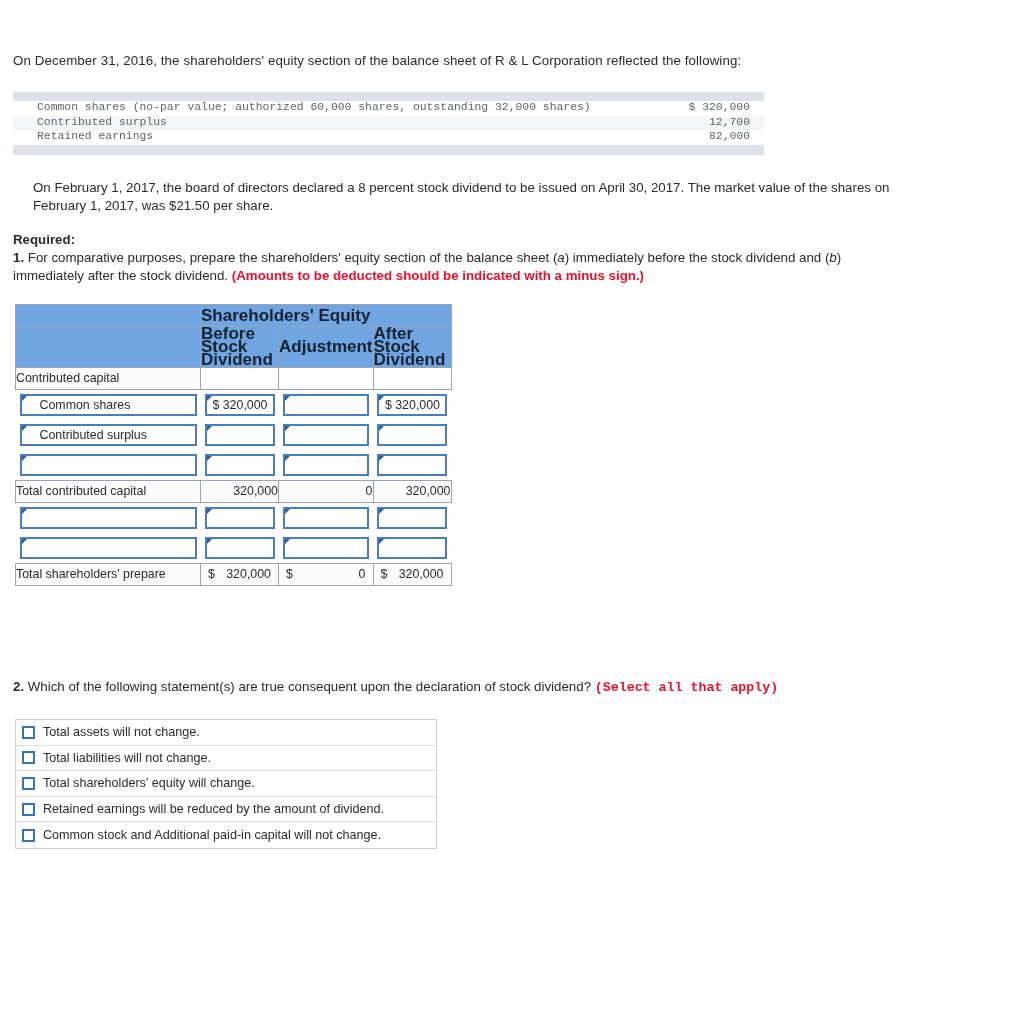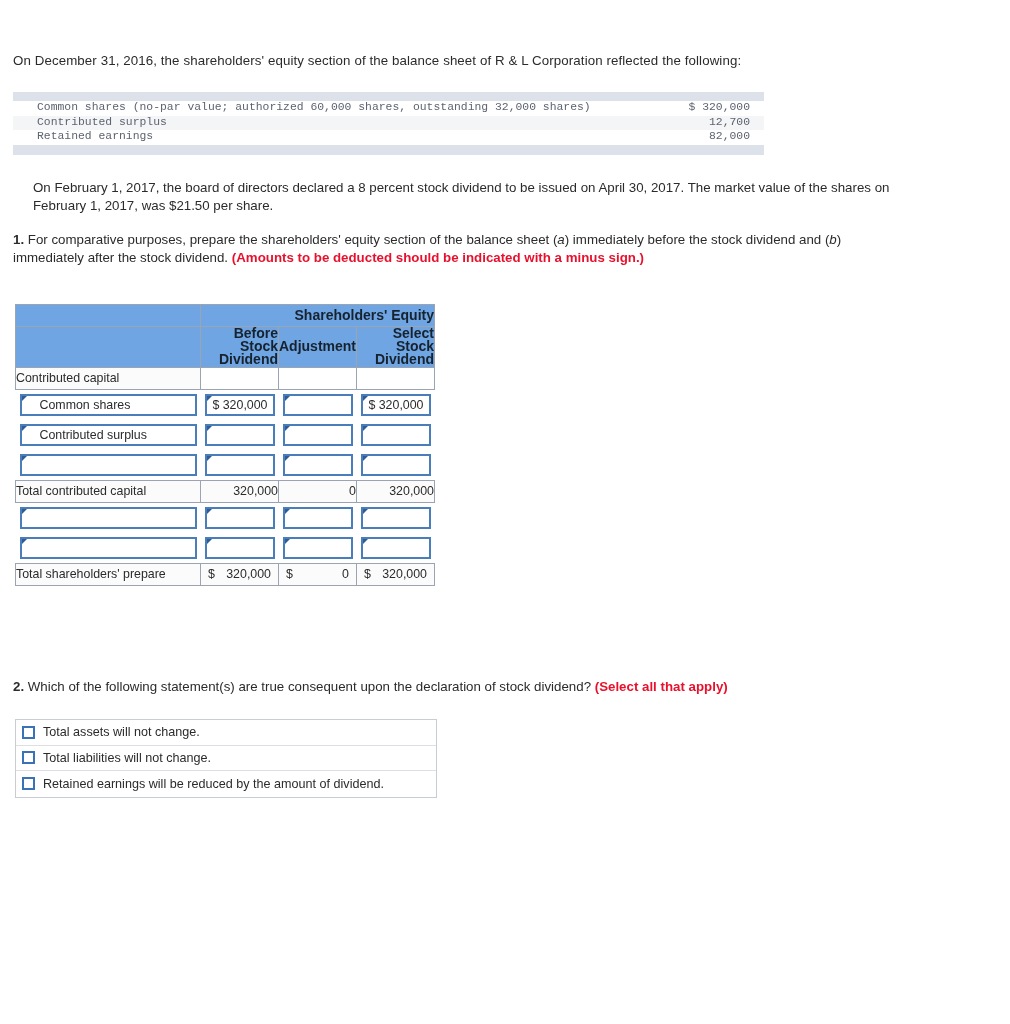--- a/index.html
+++ b/index.html
@@ -102,22 +102,22 @@
     vertical-align: middle;
     box-sizing: border-box;
   }
   .col-label { width: 185px; }
   .col-num   { width: 78px; }
 
   .hd {
     background: #6fa5e2;
     color: #16232f;
     font-weight: bold;
-    text-align: right;
-    font-size: 14px;
+    text-align: left;
+    font-size: 17px;
     line-height: 13.2px;
   }
   .hd-group { height: 21px; }
   .hd-sub   { height: 60px; }
   .hd-blank { background: #6fa5e2; border-right-color: #6fa5e2; }
 
   
   .st {
     background: #fbfbfb;
     padding: 0 7px;
@@ -184,21 +184,21 @@
   
   .q2 {
     position: absolute;
     left: 13px;
     top: 678px;
     width: 900px;
     font-size: 13.3px;
     line-height: 18px;
     color: #2b2b2b;
   }
-  .q2 .sel-note { color: #e8112d; font-weight: bold; }
+  .q2 .sel-note { color: #e8112d; font-weight: bold; font-family: Liberation Mono, monospace; }
 
   
   .cbox-list {
     position: absolute;
     left: 15px;
     top: 719px;
     width: 422px;
     border: 1px solid #c8cdd4;
     background: #ffffff;
     box-sizing: border-box;
@@ -248,20 +248,21 @@
       <span class="lbl">Retained earnings</span>
       <span class="amt">82,000</span>
     </div>
   </div>
   <div class="bs-band bottom"></div>
 </div>
 
 <div class="para2">On February 1, 2017, the board of directors declared a 8 percent stock dividend to be issued on April 30, 2017. The market value of the shares on February 1, 2017, was $21.50 per share.</div>
 
 <div class="required">
+  <span class="hdr">Required:</span>
   <span class="idx">1.</span>
   <span>For comparative purposes, prepare the shareholders' equity section of the balance sheet (</span><em class="it">a</em><span>) immediately before the stock dividend and (</span><em class="it">b</em><span>) immediately after the stock dividend.</span>
   <span class="req-note">(Amounts to be deducted should be indicated with a minus sign.)</span>
 </div>
 
 <table class="sheet">
   <colgroup>
     <col class="col-label">
       <col class="col-num">
       <col class="col-num">
@@ -274,21 +275,21 @@
     </tr>
     <tr>
       <th class="hd hd-sub hd-blank"></th>
       <th class="hd hd-sub">
         <span>Before</span><br>
         <span>Stock</span><br>
         <span>Dividend</span>
       </th>
       <th class="hd hd-sub">Adjustment</th>
       <th class="hd hd-sub">
-        <span>Select</span><br>
+        <span>After</span><br>
         <span>Stock</span><br>
         <span>Dividend</span>
       </th>
     </tr>
   </thead>
   <tbody>
 
     <tr>
       <td class="st lbl">Contributed capital</td>
       <td class="st num empty"></td>
@@ -464,15 +465,23 @@
   <div class="cbox-row">
     <span class="cbox"></span>
     <span class="cbox-label">Total assets will not change.</span>
   </div>
   <div class="cbox-row">
     <span class="cbox"></span>
     <span class="cbox-label">Total liabilities will not change.</span>
   </div>
   <div class="cbox-row">
     <span class="cbox"></span>
+    <span class="cbox-label">Total shareholders' equity will change.</span>
+  </div>
+  <div class="cbox-row">
+    <span class="cbox"></span>
     <span class="cbox-label">Retained earnings will be reduced by the amount of dividend.</span>
   </div>
+  <div class="cbox-row">
+    <span class="cbox"></span>
+    <span class="cbox-label">Common stock and Additional paid-in capital will not change.</span>
+  </div>
 </div>
 
 </body></html>

